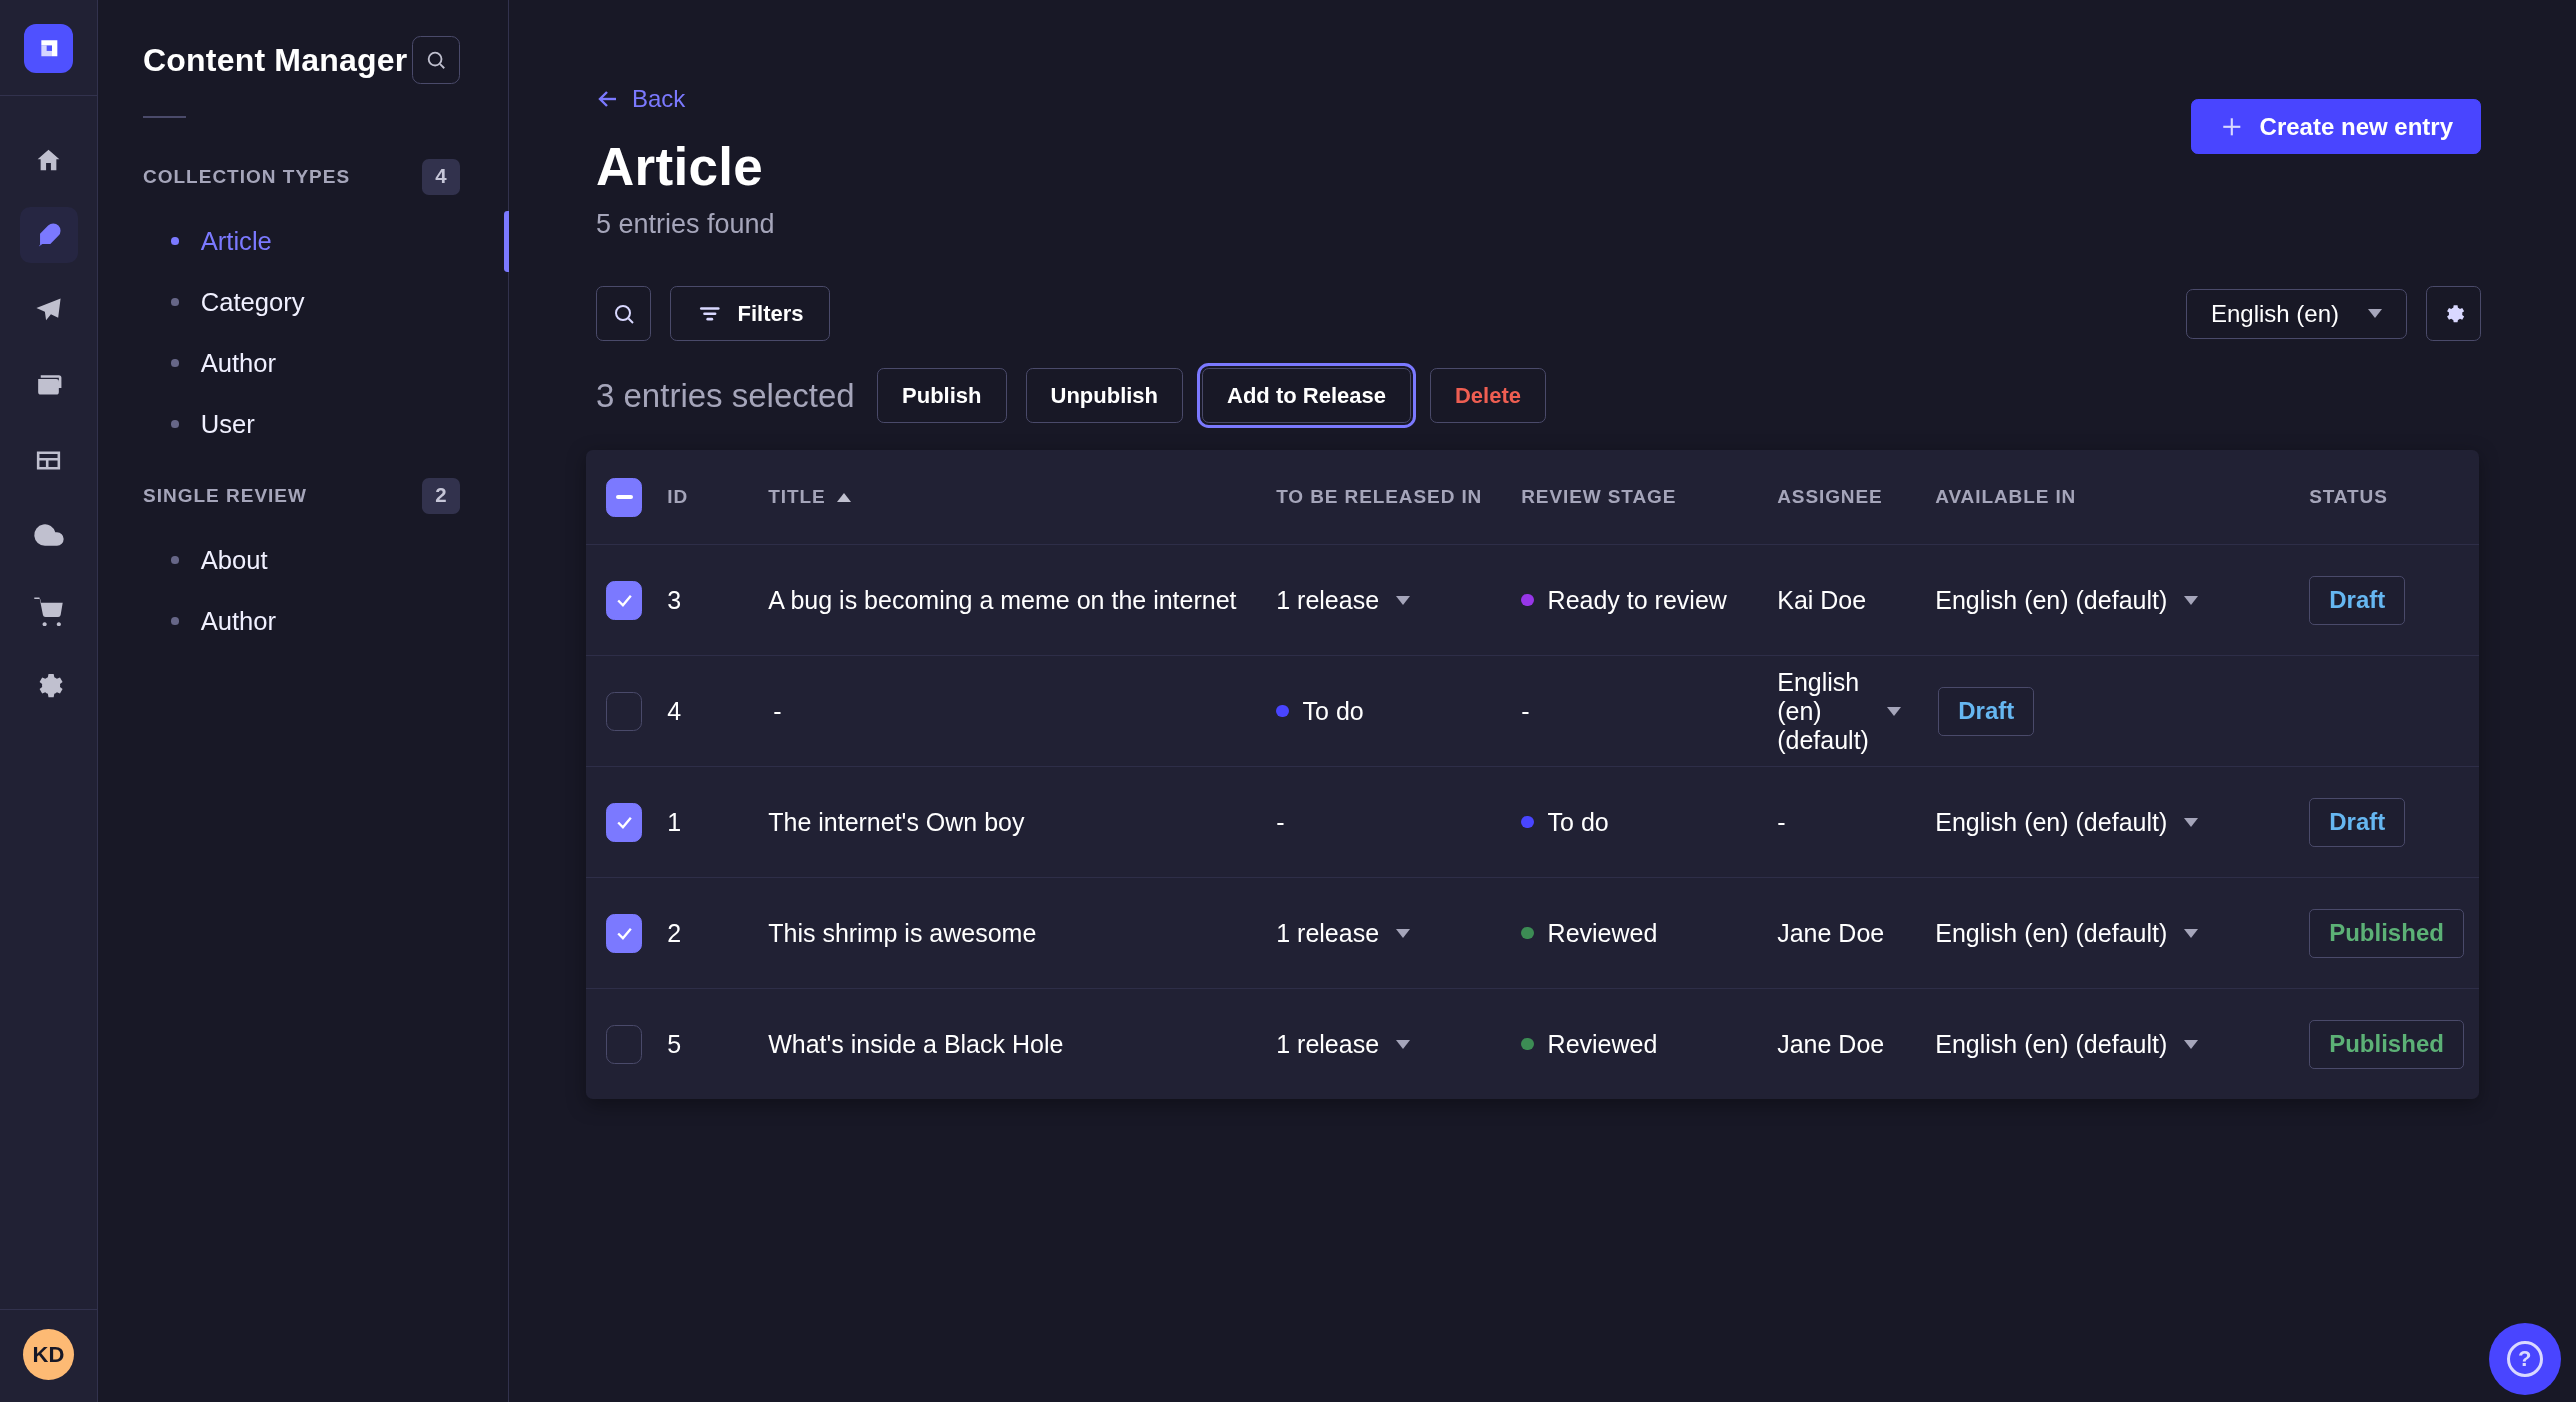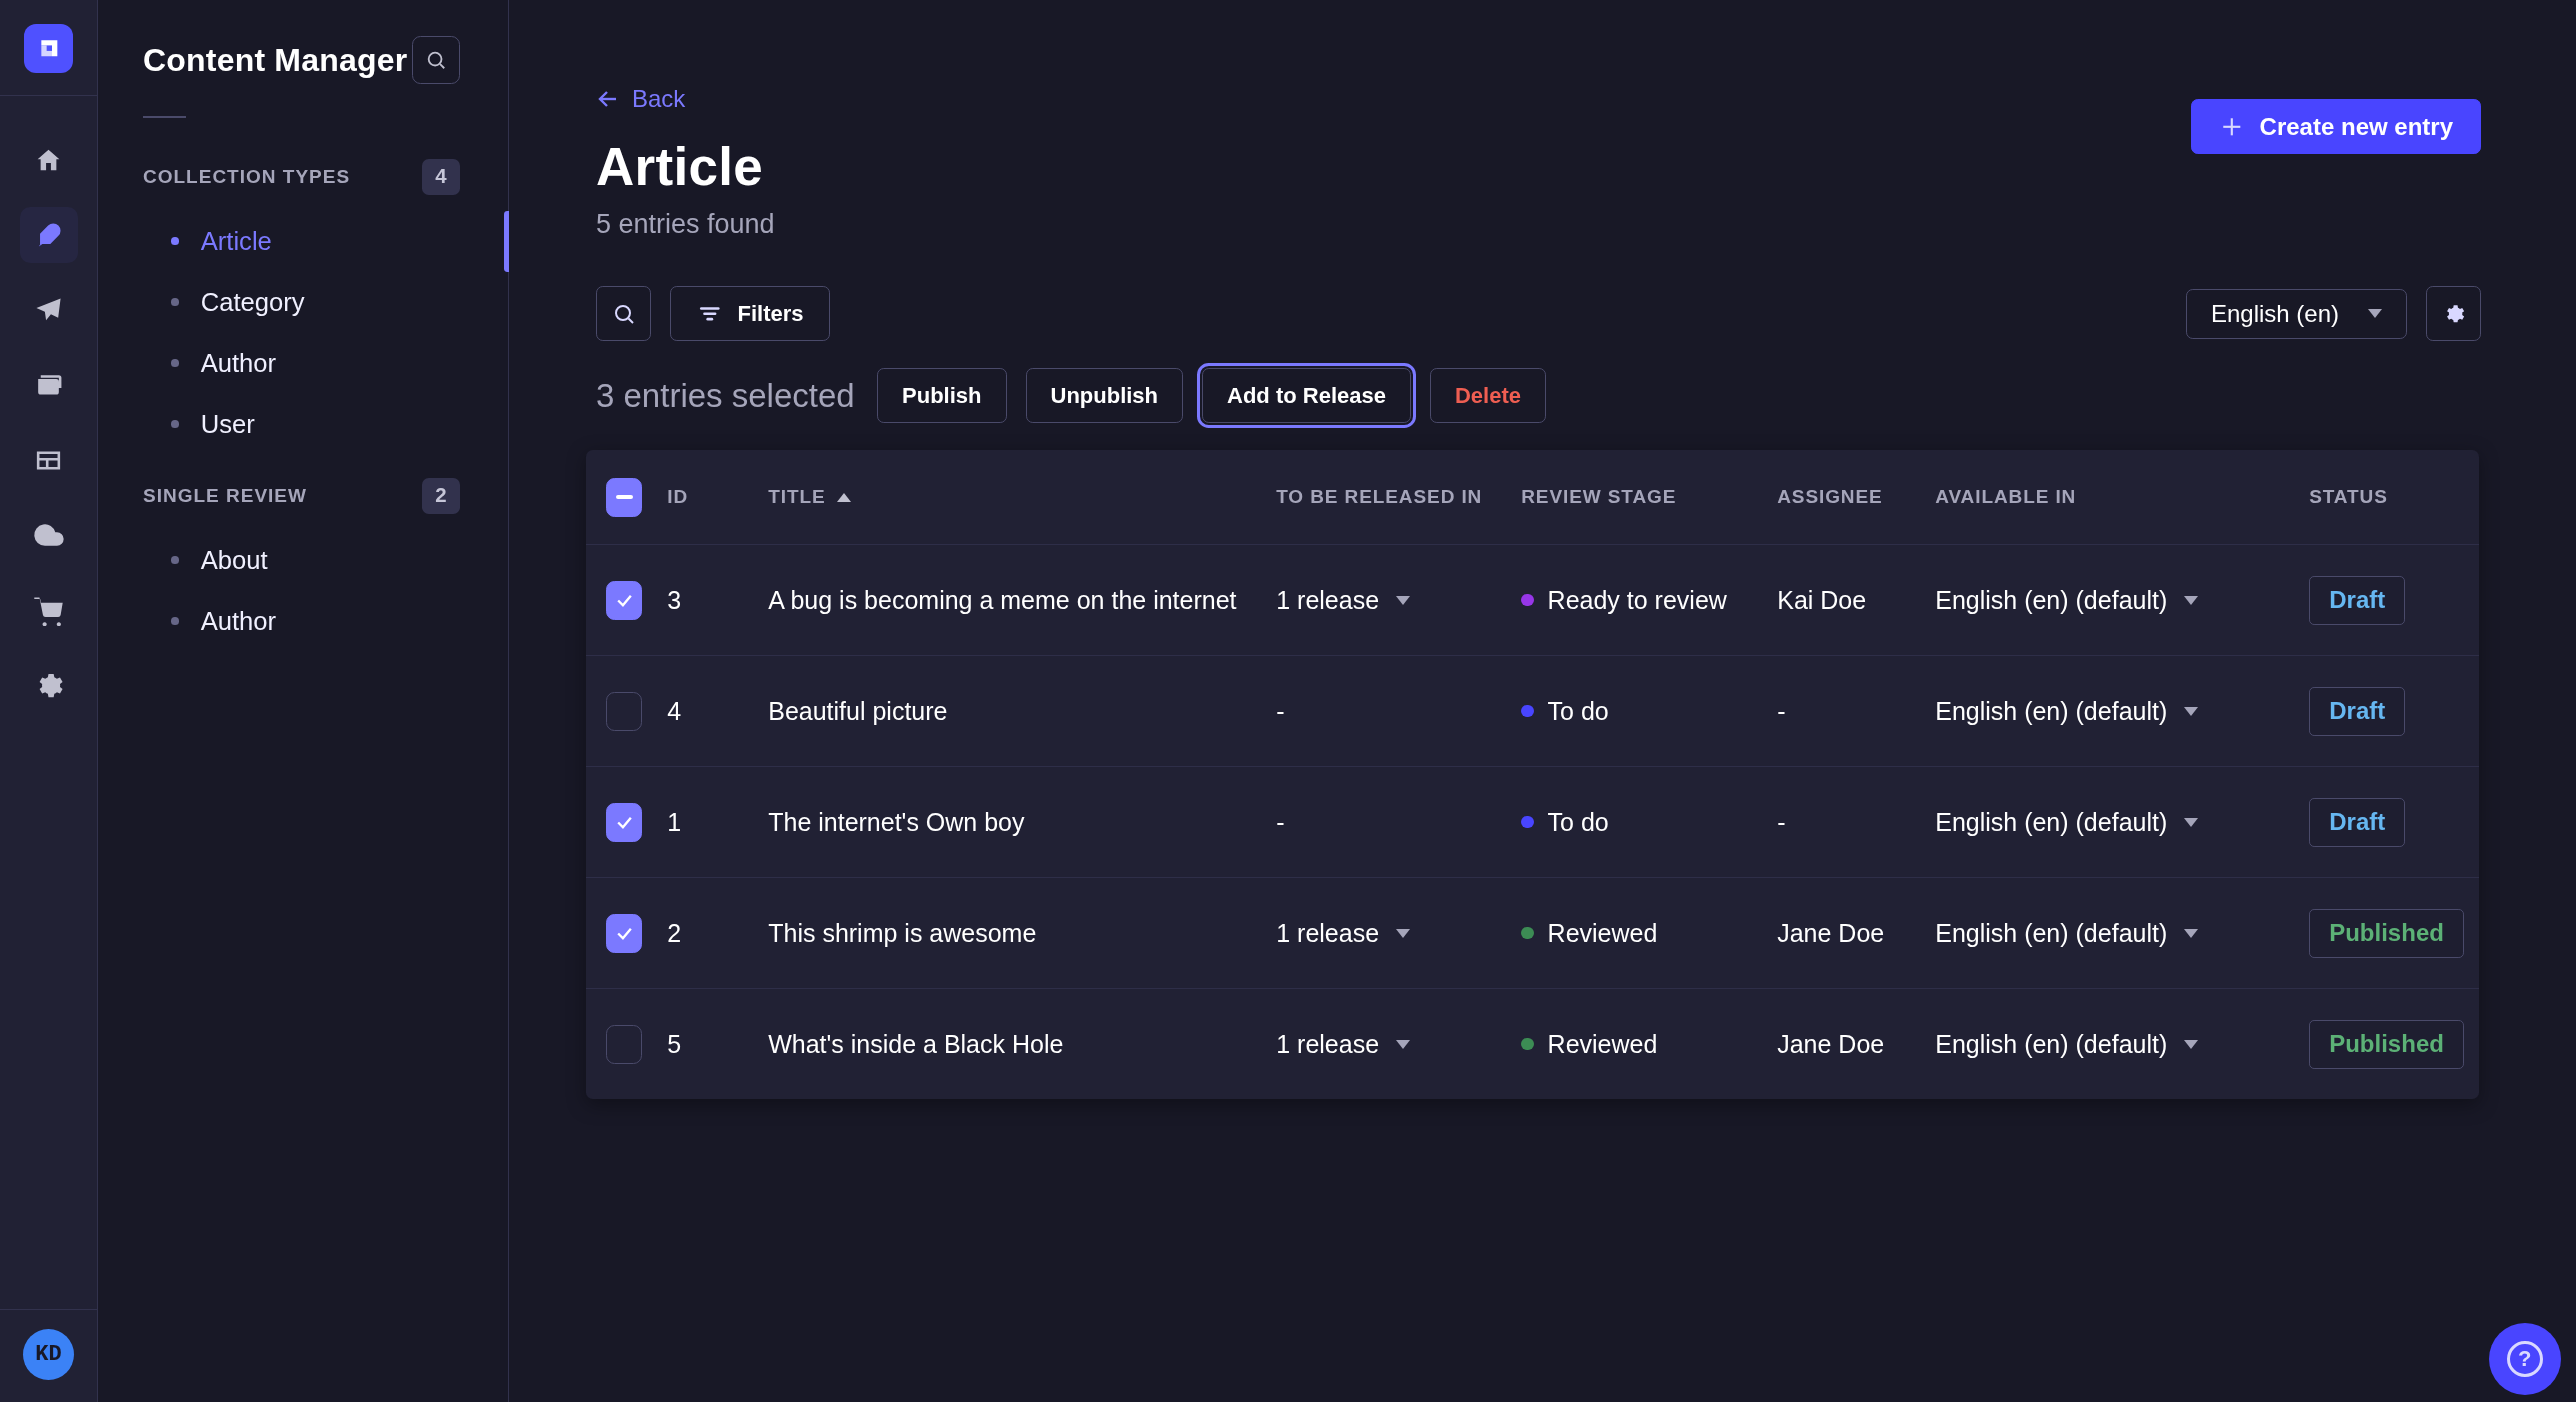--- a/index.html
+++ b/index.html
@@ -19,23 +19,23 @@
   .rail-logo-wrap { width:100%; display:flex; justify-content:center; padding:24px 0 22px;
     border-bottom:0.9px solid #32324d; }
   .rail-logo { width:49px; height:49px; border-radius:12px; background:#4f51ff;
     display:flex; align-items:center; justify-content:center; cursor:pointer; }
   .rail-icons { display:flex; flex-direction:column; align-items:center; gap:19px; margin-top:36px; }
   .rail-btn { width:58px; height:56px; border-radius:10.2px; display:flex; align-items:center;
     justify-content:center; color:#c0c0cf; cursor:pointer; }
   .rail-btn.active { background:#262642; color:#7b79ff; }
   .rail-bottom { margin-top:auto; width:100%; border-top:0.9px solid #32324d;
     display:flex; justify-content:center; padding:19px 0 22px; }
-  .avatar { width:51px; height:51px; border-radius:50%; background:#3b82f6; color:#181826;
+  .avatar { width:51px; height:51px; border-radius:50%; background:#fdba74; color:#181826;
     font-size:22px; font-weight:700; display:flex; align-items:center; justify-content:center;
-    cursor:pointer;font-family:Liberation Mono, monospace; }
+    cursor:pointer; }
   
   .subnav {
     width:411px; height:100%; background:#181826; border-right:0.9px solid #32324d;
     position:relative; flex-shrink:0; padding-top:36px;
   }
   .subnav-head { display:flex; align-items:center; justify-content:space-between;
     padding:0 48px 0 45px; }
   .subnav-title { font-size:32px; font-weight:700; color:#ffffff; letter-spacing:0.2px; }
   .subnav-search-btn { width:48px; height:48px; border:0.9px solid #4a4a6a; border-radius:8.5px;
     background:transparent; color:#c0c0cf; display:flex; align-items:center; justify-content:center;
@@ -356,21 +356,20 @@
   </div>
 
   <div class="tgrid trow">
     <div class="cell">
       <div class="checkbox">
         
         
       </div>
     </div>
     <div class="cell">4</div>
-    <div class="cell title-cell">Beautiful picture</div>
     <div class="cell released-cell">
       <span>-</span>
 
     </div>
     <div class="cell review-cell">
       <span class="dot" style="background: rgb(73, 69, 255);"></span>
       <span>To do</span>
     </div>
     <div class="cell assignee-cell">-</div>
     <div class="cell available-cell">

